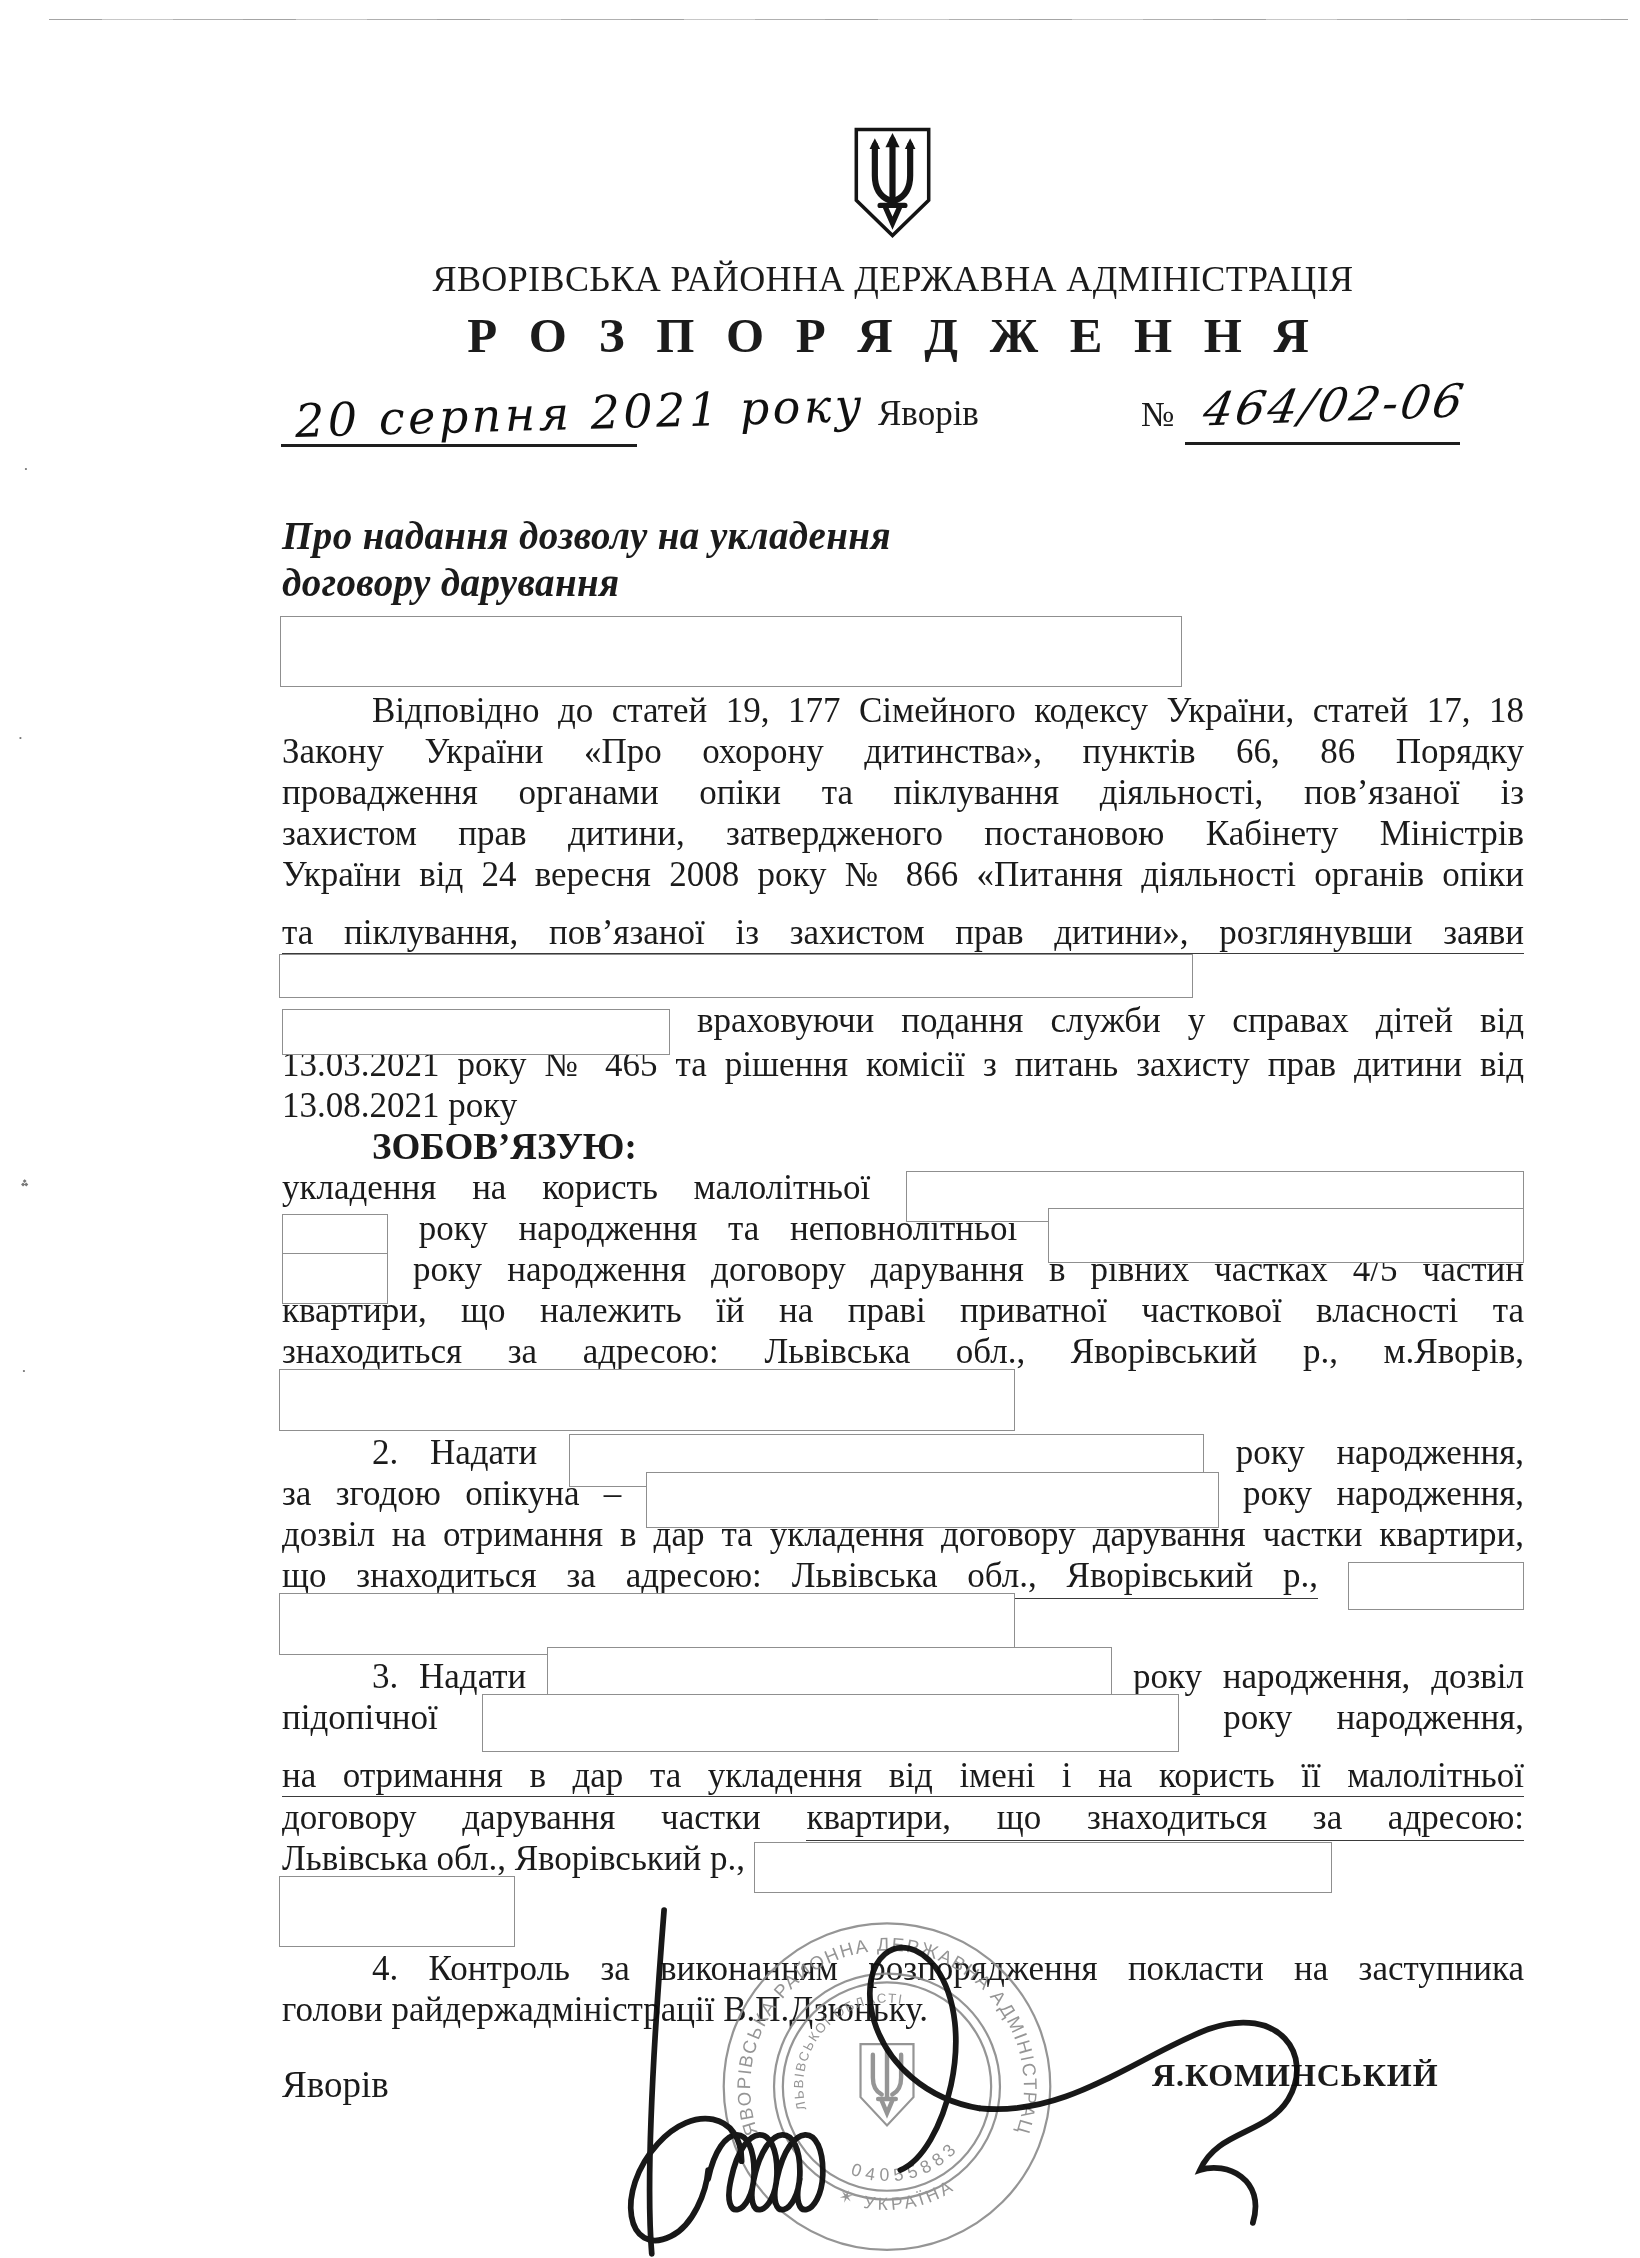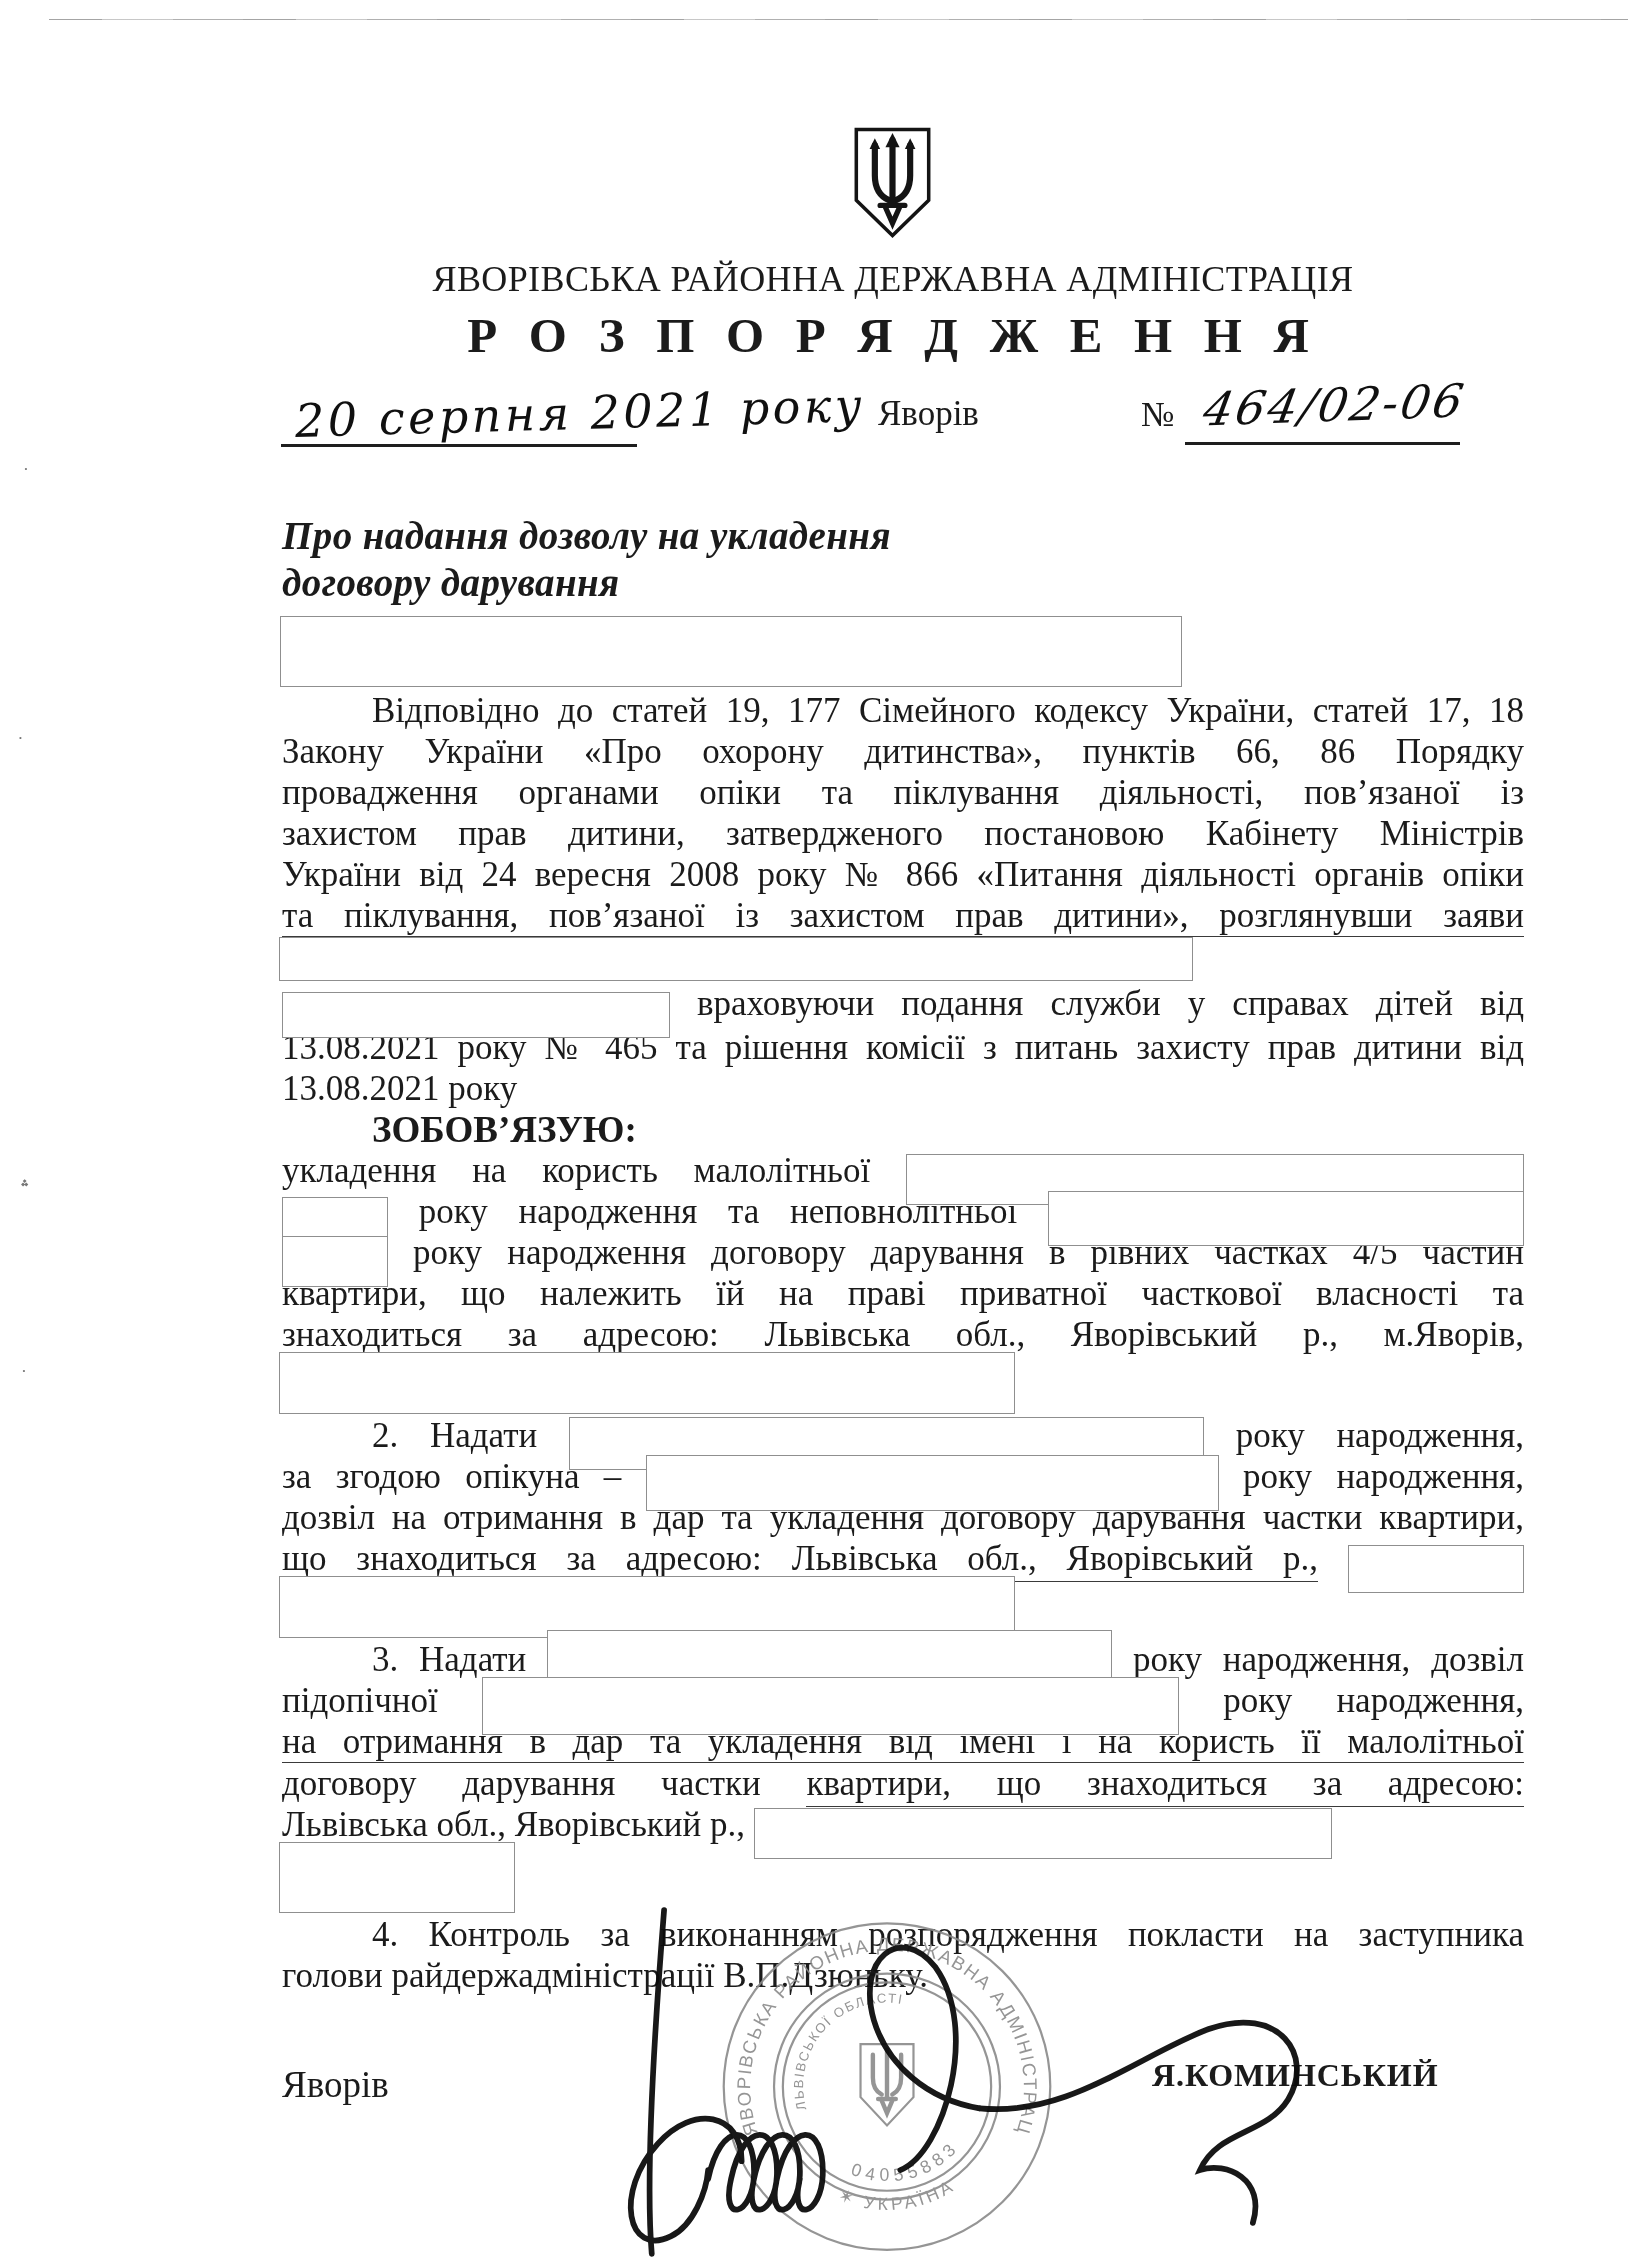--- a/index.html
+++ b/index.html
@@ -30,21 +30,21 @@
   .subject{position:absolute; left:282px; top:512px; font-size:39px; font-weight:bold;
     font-style:italic; line-height:47px; letter-spacing:0.4px;}
   
   .rbox{background:#fff; border:1.8px solid #8f8f8f; box-sizing:border-box; position:relative; z-index:3;}
   .rbox-a{position:absolute; left:280px; top:616px; width:902px; height:71px;}
   .ribox{display:inline-block; vertical-align:-12.4px; margin-top:-17.6px; margin-bottom:-10.6px;}
   
   .body{position:absolute; left:282px; top:690px; width:1242px; font-size:35px;}
   .row{height:41px; line-height:41px; white-space:nowrap;}
   .jl{text-align:justify; text-align-last:justify;}
-  .row.u{border-bottom:1.8px solid #3a3a3a;}
+  .row.u{border-bottom:1.8px solid #3a3a3a;margin-top:17px;}
   .us{border-bottom:1.8px solid #3a3a3a; padding-bottom:2.6px;}
   .tab{display:inline-block; width:90px;}
   .boxrow{position:relative;}
   .bold{font-weight:bold; font-size:37px;text-align:center;}
   
   .sig-title{position:absolute; left:282px; top:2063px; font-size:37px;}
   .sig-name{position:absolute; left:1152px; top:2057px; font-size:32px; font-weight:bold; letter-spacing:0.9px;}
   .stamp{position:absolute; left:684px; top:1910px; width:406px; height:362px; z-index:2; opacity:.9;}
   .signature{position:absolute; left:609px; top:1888px; width:706px; height:379px; z-index:4;}
   .stamp text{font-family:"Liberation Sans", sans-serif;}
@@ -98,21 +98,21 @@
     <div class="row jl"><span>Закону України «Про охорону дитинства», пунктів 66, 86 Порядку</span></div>
     <div class="row jl"><span>провадження органами опіки та піклування діяльності, пов’язаної із</span></div>
     <div class="row jl"><span>захистом прав дитини, затвердженого постановою Кабінету Міністрів</span></div>
     <div class="row jl"><span>України від 24 вересня 2008 року № 866 «Питання діяльності органів опіки</span></div>
     <div class="row jl u"><span>та піклування, пов’язаної із захистом прав дитини», розглянувши заяви</span></div>
 
     <div class="boxrow" style="height:44px;">
       <div class="rbox" style="position:absolute; left:-3.5px; top:0; width:914px; height:44px;"></div>
     </div>
     <div class="row jl" style="height:46px; line-height:46px;"><span class="rbox ribox" style="width:388px; height:46px;"></span> <span>враховуючи подання служби у справах дітей від</span></div>
-    <div class="row jl"><span>13.08.2021 року № 465 та рішення комісії з питань захисту прав дитини від</span></div>
+    <div class="row jl"><span>13.03.2021 року № 465 та рішення комісії з питань захисту прав дитини від</span></div>
     <div class="row"><span>13.08.2021 року</span></div>
     <div class="row"><span class="tab"></span><span class="bold">ЗОБОВ’ЯЗУЮ:</span></div>
 
     <div class="row jl"><span>укладення на користь малолітньої</span> <span class="rbox ribox" style="width:618px; height:51px;"></span></div>
     <div class="row jl"><span class="rbox ribox" style="width:106px; height:49px;"></span> <span>року народження та неповнолітньої</span> <span class="rbox ribox" style="width:476px; height:55px;"></span></div>
     <div class="row jl"><span class="rbox ribox" style="width:106px; height:51px;"></span> <span>року народження договору дарування в рівних частках 4/5 частин</span></div>
     <div class="row jl"><span>квартири, що належить їй на праві приватної часткової власності та</span></div>
     <div class="row jl"><span>знаходиться за адресою: Львівська обл., Яворівський р., м.Яворів,</span></div>
     <div class="boxrow" style="height:60px;">
       <div class="rbox" style="position:absolute; left:-3.5px; top:-3.5px; width:736px; height:62px;"></div>

